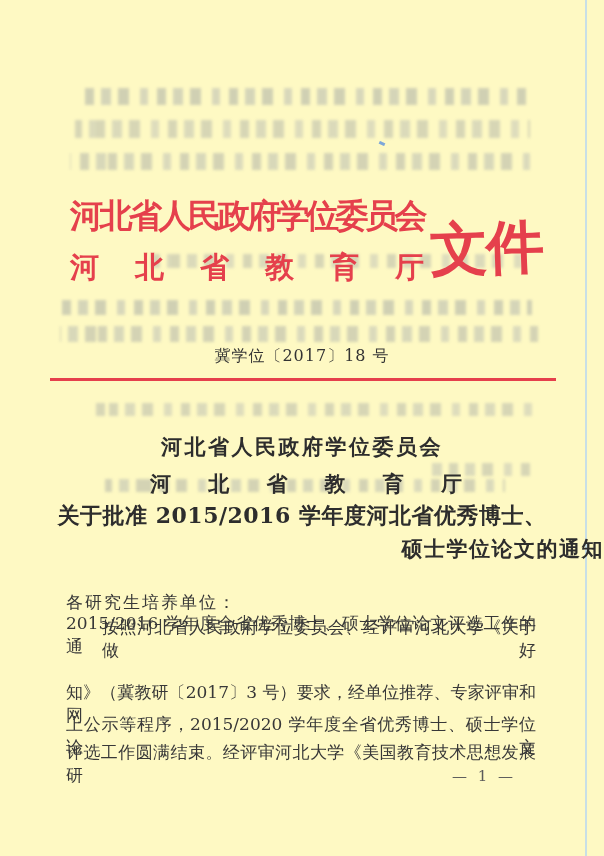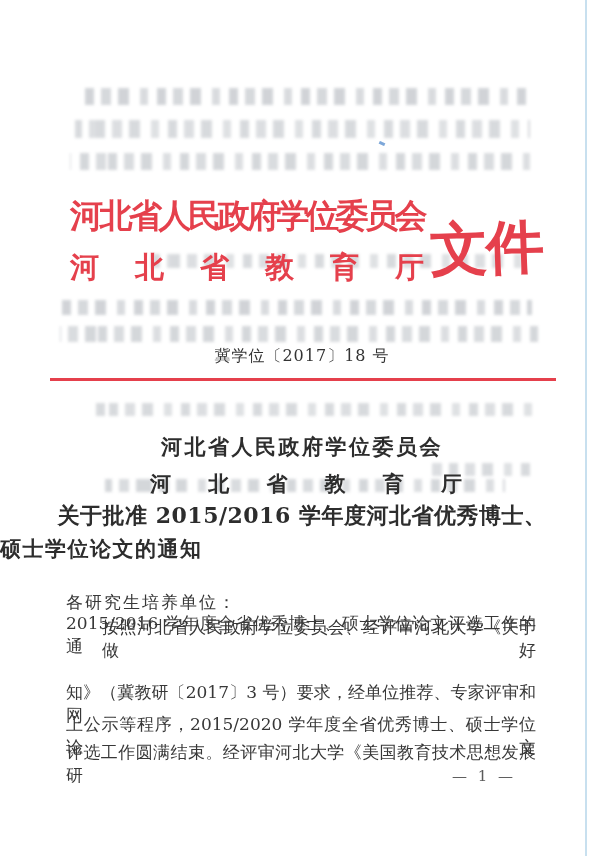--- a/index.html
+++ b/index.html
@@ -5,21 +5,21 @@
   :root{
     --red:#e5404c;
     --ink:#383838;
     --title-ink:#2d2d2d;
   }
   html,body{margin:0;padding:0;background:#e9e9e9;}
   .page{
     position:relative;
     width:604px;height:856px;
     margin:0 auto;
-    background:#ffffff;
+    background:#fef9c3;
     overflow:hidden;
     font-family:"DejaVu Serif","Liberation Serif",serif;
   }
   
   .scan-edge{
     position:absolute;left:585px;top:0;width:2px;height:856px;
     background:#bedbec;opacity:.85;
   }
   .bleed{
     position:absolute;
@@ -71,21 +71,21 @@
     position:absolute;left:150px;top:470px;width:312px;
     font-size:21px;font-weight:bold;color:var(--title-ink);
     text-align:justify;text-align-last:justify;
   }
   .title-l3{
     position:absolute;left:0;top:501px;width:604px;text-align:center;
     font-size:22px;font-weight:bold;letter-spacing:.5px;color:var(--title-ink);
     white-space:nowrap;
   }
   .title-l4{
-    position:absolute;left:0;top:535px;width:604px;text-align:left;
+    position:absolute;left:0;top:535px;width:604px;text-align:right;
     font-size:21px;font-weight:bold;letter-spacing:1.5px;color:var(--title-ink);
   }
   
   .salutation{
     position:absolute;left:66px;top:591px;
     font-size:17px;color:var(--ink);letter-spacing:2px;white-space:nowrap;
   }
   .bl{
     position:absolute;font-size:17px;color:var(--ink);
     text-align:justify;text-align-last:justify;line-height:1.35;

